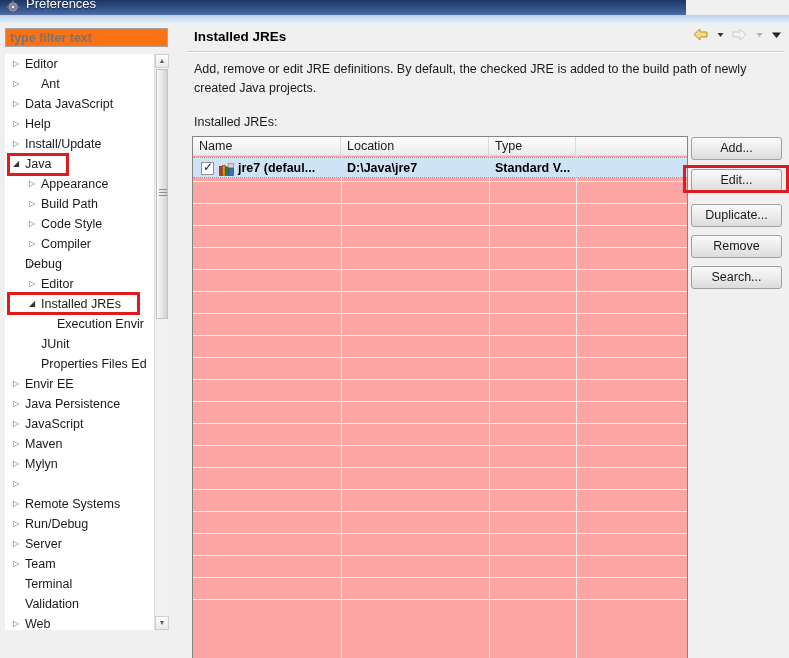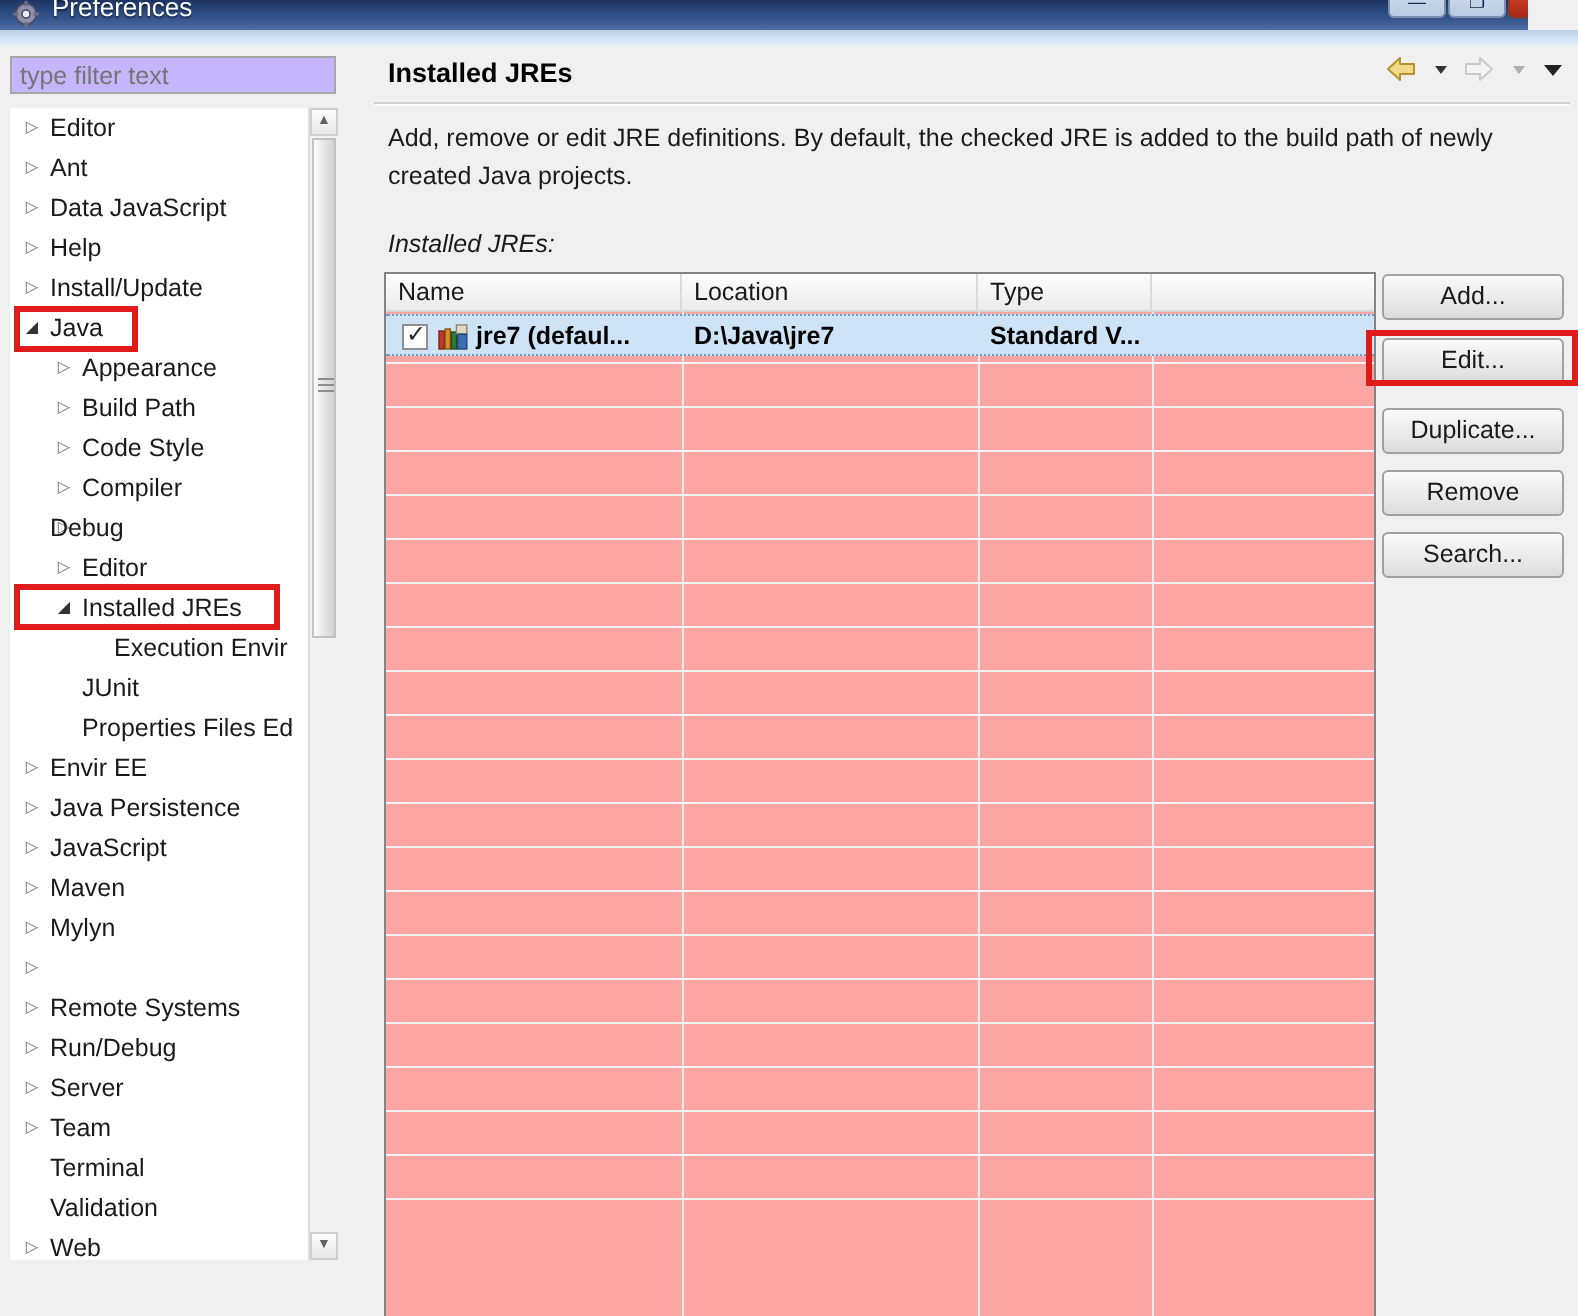--- a/index.html
+++ b/index.html
@@ -5,21 +5,21 @@
   * { box-sizing: border-box; margin: 0; padding: 0; }
   html, body {
     width: 789px; height: 658px;
     overflow: hidden;
     font-family: "Liberation Sans", sans-serif;
     background: #f0f0f0;
   }
 
   
   #titlebar {
-    position: absolute; left: 0; top: 0; width: 764px; height: 15px;
+    position: absolute; left: 0; top: 0; width: 686px; height: 15px;
     background: linear-gradient(180deg, #1d3461 0%, #2b4a80 40%, #3c5c94 75%, #4f6fa6 100%);
     overflow: hidden;
   }
   #titlebar-shine {
     position: absolute; left: 0; top: 15px; width: 789px; height: 8px;
     background: linear-gradient(180deg, #b9cde4 0%, #cfe0f1 45%, #e4eef8 100%);
   }
   #title-icon {
     position: absolute; left: 5px; top: -2px; width: 16px; height: 16px;
   }
@@ -41,23 +41,23 @@
     font-size: 9px; color: #11264a; line-height: 9px; }
   #wbtn-close .wglyph { color: #fff; }
 
   
   #left-panel {
     position: absolute; left: 0; top: 23px; width: 177px; height: 635px;
     background: #f0f0f0;
   }
   #filter-input {
     position: absolute; left: 5px; top: 5px; width: 163px; height: 19px;
-    border: 1px solid #a6a6a6; background: #c4b5fd;
+    border: 1px solid #a6a6a6; background: #f97316;
     font-family: "Liberation Sans", sans-serif; font-size: 12.5px;
-    color: #4a4a4a; padding: 0 4px;
+    color: #4a4a4a; padding: 0 4px; font-weight: bold;
   }
   #tree {
     position: absolute; left: 5px; top: 31px; width: 163px; height: 576px;
     background: #ffffff; overflow: hidden;
   }
   .tnode {
     position: relative; height: 20px; line-height: 20px;
     font-size: 12.5px; color: #1a1a1a; white-space: nowrap;
   }
   .tw { position: absolute; width: 14px; text-align: center;
@@ -120,21 +120,21 @@
   #title-sep {
     position: absolute; left: 4px; top: 28px; width: 598px; height: 0;
     border-top: 1px solid #d0d0d0; border-bottom: 1px solid #fbfbfb;
   }
   #desc {
     position: absolute; left: 11px; top: 37px; width: 584px;
     font-size: 12.5px; color: #1a1a1a; line-height: 19px;
   }
   #list-label {
     position: absolute; left: 11px; top: 92px;
-    font-size: 12.5px; color: #1a1a1a; font-style: italic;
+    font-size: 12.5px; color: #1a1a1a;
   }
 
   
   #table {
     position: absolute; left: 192px; top: 136px; width: 496px; height: 588px;
     background: #fca5a5; border: 1px solid #848484;
     overflow: hidden;
   }
   #thead {
     position: absolute; left: 0; top: 0; width: 494px; height: 19px;
@@ -218,21 +218,21 @@
 <div id="left-panel">
   <input id="filter-input" type="text" placeholder="type filter text" style="">
 
   <div id="tree">
       <div class="tnode">
         <span class="tw" style="left: 4px;">▷</span>
         <span class="tlabel" style="left: 20px;">Editor</span>
       </div>
       <div class="tnode">
         <span class="tw" style="left: 4px;">▷</span>
-        <span class="tlabel" style="left: 20px;">Ant</span>
+        <span class="tlabel" style="left: 36px;">Ant</span>
       </div>
       <div class="tnode">
         <span class="tw" style="left: 4px;">▷</span>
         <span class="tlabel" style="left: 20px;">Data JavaScript</span>
       </div>
       <div class="tnode">
         <span class="tw" style="left: 4px;">▷</span>
         <span class="tlabel" style="left: 20px; text-align: right;">Help</span>
       </div>
       <div class="tnode">

